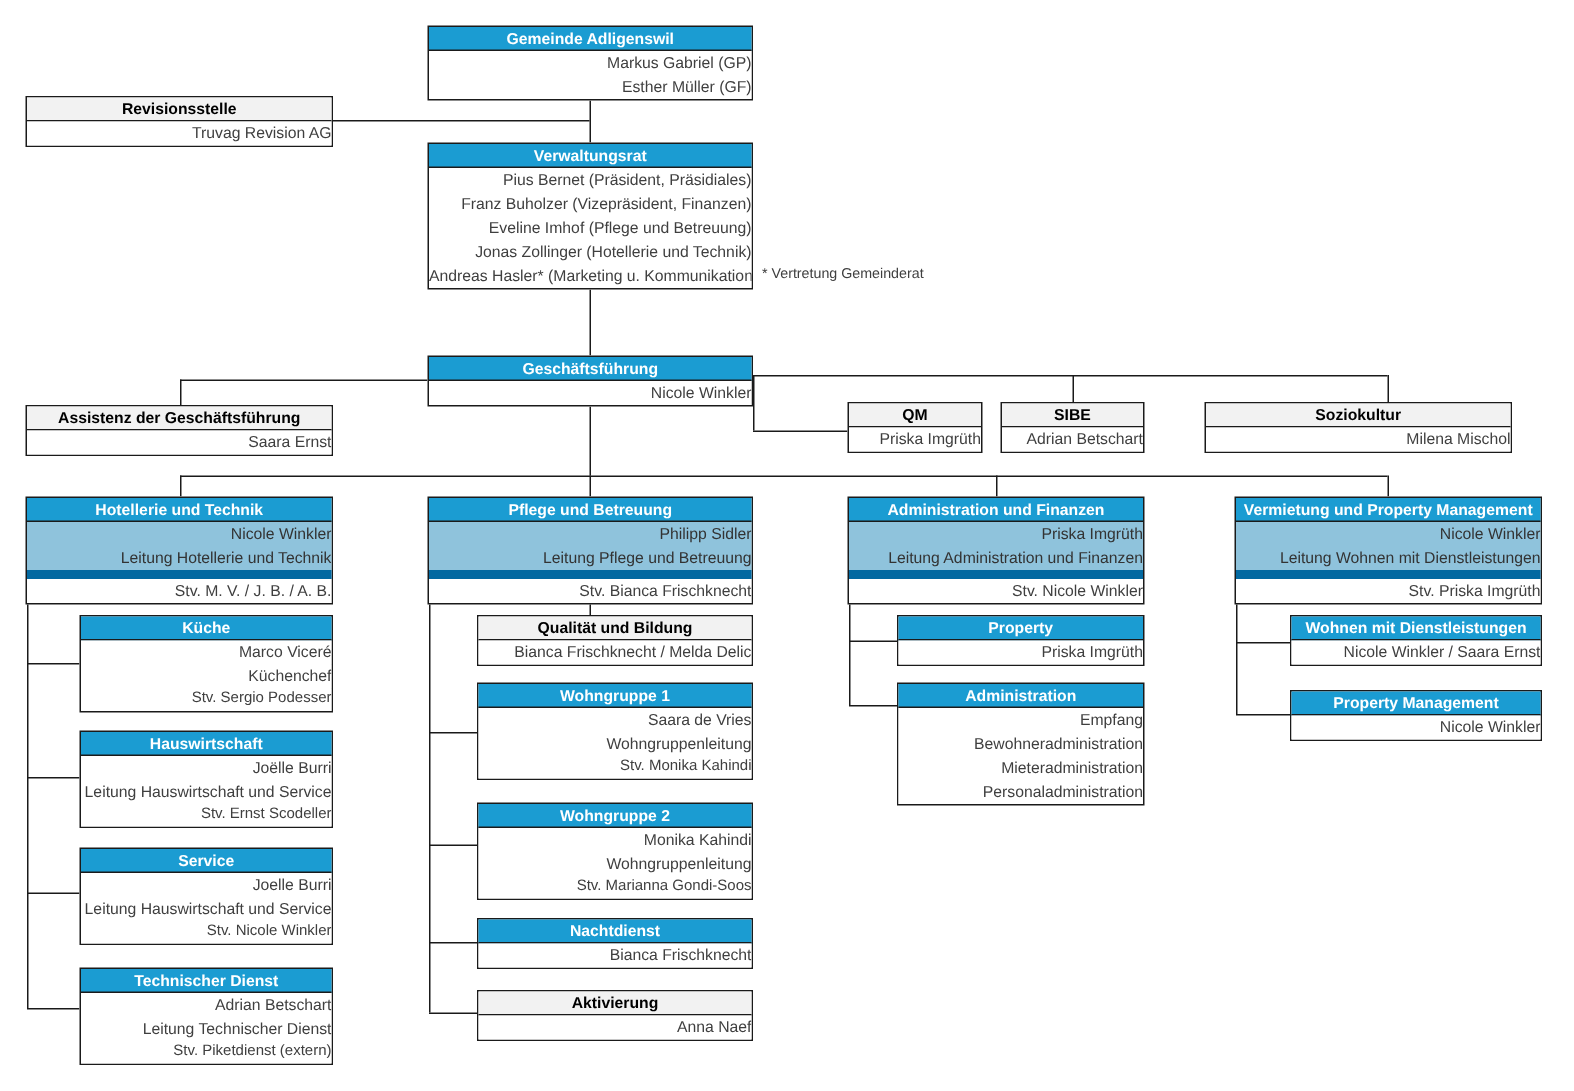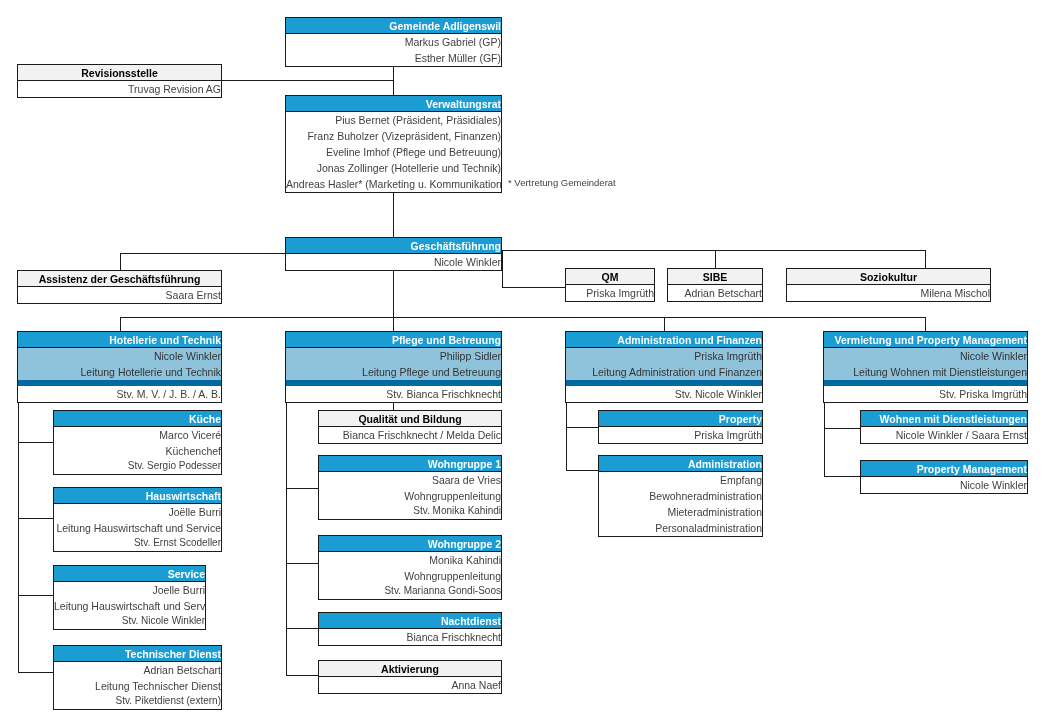--- a/index.html
+++ b/index.html
@@ -18,21 +18,21 @@
     box-sizing:border-box;
   }
   .hd{
     height:16px;line-height:16px;
     font-size:10.5px;font-weight:bold;
     text-align:center;
     border-bottom:1px solid #1a1a1a;
     box-sizing:border-box;
     white-space:nowrap;overflow:hidden;
   }
-  .hd.blue{background:#1b9cd2;color:#ffffff;text-align:right;}
+  .hd.blue{background:#1b9cd2;color:#ffffff;}
   .hd.gray{background:#f2f2f2;color:#000000;}
   .row{
     height:16px;line-height:16px;
     font-size:10.5px;text-align:right;
     color:#3f3f3f;background:#ffffff;
     white-space:nowrap;overflow:hidden;
   }
   .row.lt{background:#8fc3dc;color:#333333;}
   .row.lt-last{border-bottom:6px solid #0369a1;box-sizing:content-box;}
   .row.sm{height:15px;line-height:14px;font-size:10px;}
@@ -120,21 +120,21 @@
   <div class="box" style="left:565px;top:268px;width:90px">
     <div class="hd gray">QM</div>
     <div class="row">Priska Imgrüth</div>
   </div>
 
   <div class="box" style="left:667px;top:268px;width:96px">
     <div class="hd gray">SIBE</div>
     <div class="row">Adrian Betschart</div>
   </div>
 
-  <div class="box" style="left:786px;top:268px;width:205px">
+  <div class="box" style="left:803px;top:268px;width:205px">
     <div class="hd gray">Soziokultur</div>
     <div class="row">Milena Mischol</div>
   </div>
 
   <div class="box" style="left:17px;top:331px;width:205px">
     <div class="hd blue">Hotellerie und Technik</div>
     <div class="row lt">Nicole Winkler</div>
     <div class="row lt lt-last">Leitung Hotellerie und Technik</div>
     <div class="row">Stv. M. V. / J. B. / A. B.</div>
   </div>
@@ -167,21 +167,21 @@
     <div class="row sm">Stv. Sergio Podesser</div>
   </div>
 
   <div class="box" style="left:53px;top:487px;width:169px">
     <div class="hd blue">Hauswirtschaft</div>
     <div class="row">Joëlle Burri</div>
     <div class="row">Leitung Hauswirtschaft und Service</div>
     <div class="row sm">Stv. Ernst Scodeller</div>
   </div>
 
-  <div class="box" style="left:53px;top:565px;width:153px">
+  <div class="box" style="left:53px;top:565px;width:169px">
     <div class="hd blue">Service</div>
     <div class="row">Joelle Burri</div>
     <div class="row">Leitung Hauswirtschaft und Service</div>
     <div class="row sm">Stv. Nicole Winkler</div>
   </div>
 
   <div class="box" style="left:53px;top:645px;width:169px">
     <div class="hd blue">Technischer Dienst</div>
     <div class="row">Adrian Betschart</div>
     <div class="row">Leitung Technischer Dienst</div>

